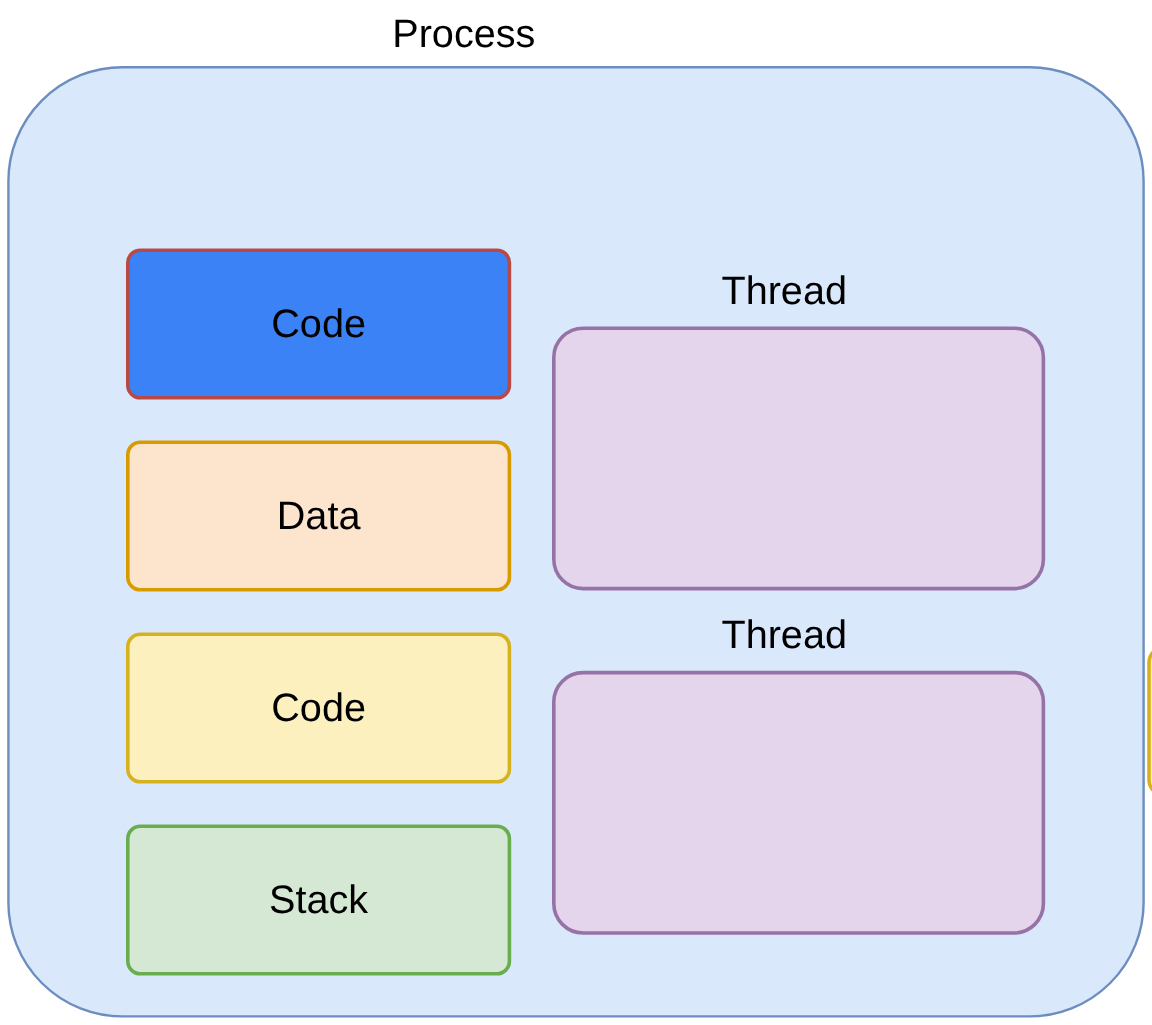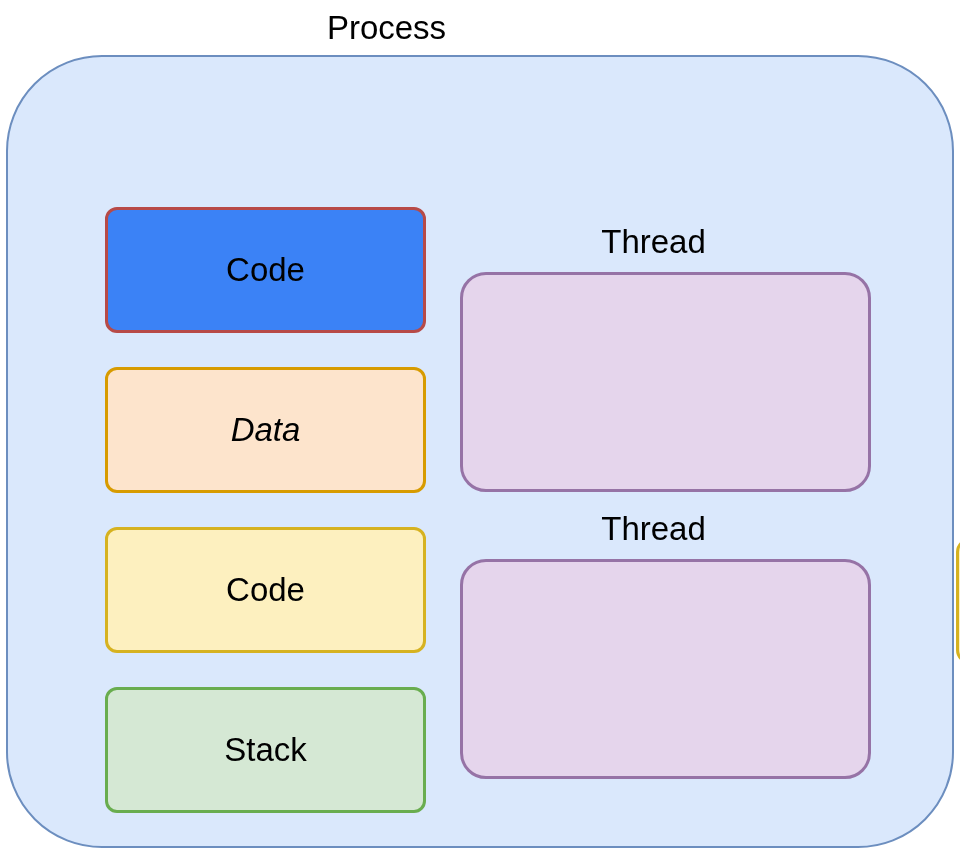--- a/index.html
+++ b/index.html
@@ -74,21 +74,20 @@
   .seg-code {
     top: 150px;
     background: #3b82f6;
     border-color: #b74a47;
   }
 
   .seg-data {
     top: 310px;
     background: #fde4cc;
     border-color: #d79b00;
-    font-style: italic;
   }
 
   .seg-stack {
     top: 470px;
     background: #fdf0bf;
     border-color: #d6b220;
   }
 
   .seg-heap {
     top: 630px;

